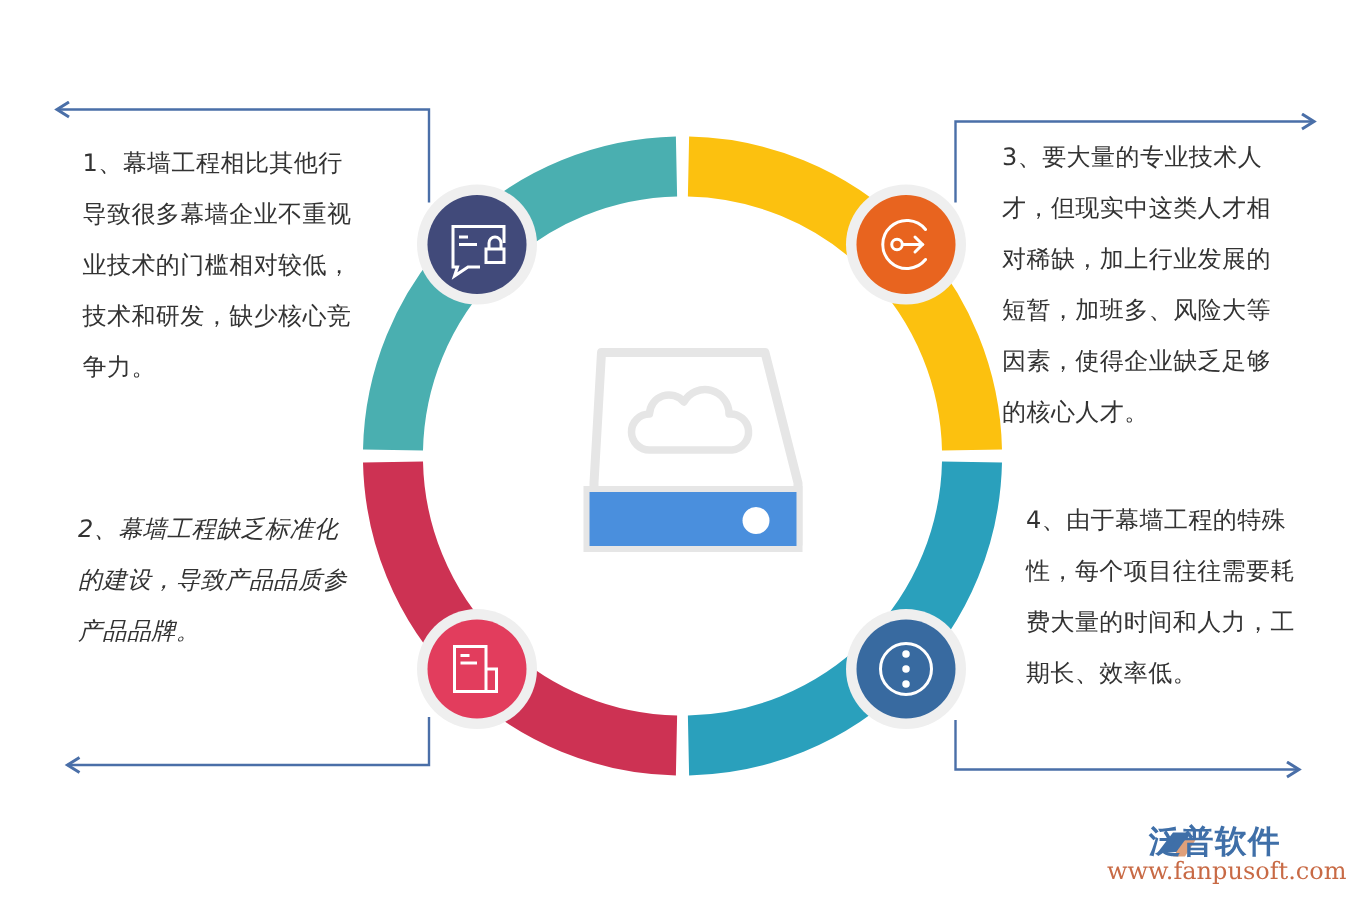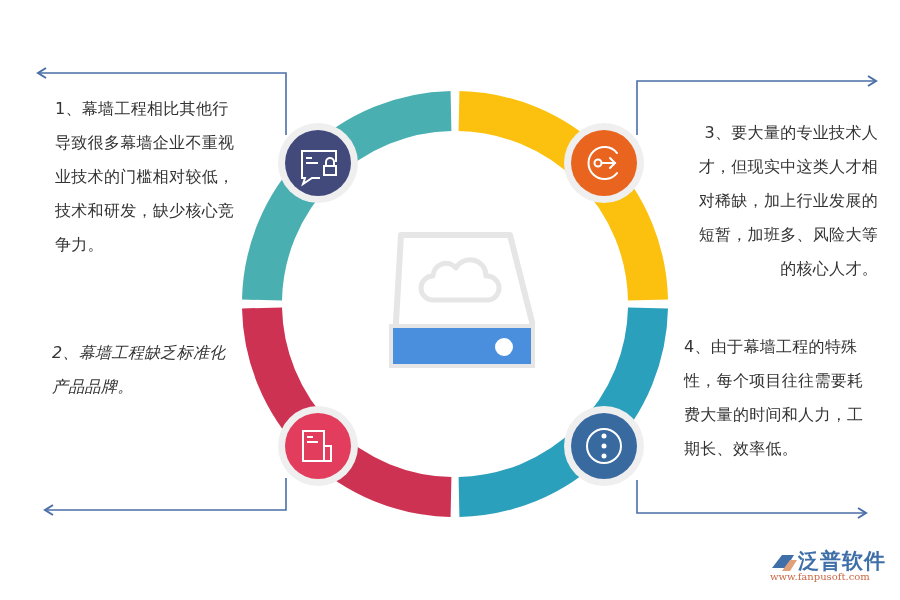--- a/index.html
+++ b/index.html
@@ -3,25 +3,25 @@
 <meta charset="utf-8">
 <style>
   html, body { margin:0; padding:0; background:#ffffff; }
   body { width:900px; height:600px; position:relative; overflow:hidden;
          font-family:"DejaVu Sans","Liberation Sans",sans-serif; color:#333333; }
   #diagram { position:absolute; left:0; top:0; }
   .txt { position:absolute; font-size:16px; line-height:34px; color:#333333; letter-spacing:0.3px; }
   .txt .line { display:block; white-space:nowrap; }
   #t1 { left:55px; top:92px; }
   #t2 { left:52px; top:336px;font-style:italic; }
-  #t3 { left:668px; top:88px; text-align:right; width:210px;margin-top:28px; }
+  #t3 { left:668px; top:88px; width:210px; }
   #t4 { left:684px; top:330px; }
-  #logo { position:absolute; left:768px; top:547px; width:125px; height:40px; }
+  #logo { position:absolute; left:736px; top:547px; width:125px; height:40px; }
   #logo .brand { position:absolute; left:30px; top:0px; font-size:21px; color:#3f6fa8; letter-spacing:1px; font-weight:bold; }
-  #logo .url { position:absolute; left:2px; top:24px; font-size:10px; color:#c86a45; font-family:"DejaVu Serif","Liberation Serif",serif; white-space:nowrap; }
+  #logo .url { position:absolute; left:2px; top:24px; font-size:16px; color:#c86a45; font-family:"DejaVu Serif","Liberation Serif",serif; white-space:nowrap; }
 </style>
 </head>
 <body>
 
 <svg id="diagram" width="900" height="600" viewBox="0 0 900 600">
   <defs>
     <marker id="arrowhead" markerWidth="12" markerHeight="12" refX="9" refY="6" orient="auto" markerUnits="userSpaceOnUse">
       <path d="M1,1 L9,6 L1,11" fill="none" stroke="#4a6fa8" stroke-width="2"></path>
     </marker>
   </defs>
@@ -109,28 +109,30 @@
 <div id="t1" class="txt">
   <span class="line">1、幕墙工程相比其他行</span>
   <span class="line">导致很多幕墙企业不重视</span>
   <span class="line">业技术的门槛相对较低，</span>
   <span class="line">技术和研发，缺少核心竞</span>
   <span class="line">争力。</span>
 </div>
 
 <div id="t2" class="txt">
   <span class="line">2、幕墙工程缺乏标准化</span>
+  <span class="line">的建设，导致产品品质参</span>
   <span class="line">产品品牌。</span>
 </div>
 
 <div id="t3" class="txt">
   <span class="line">3、要大量的专业技术人</span>
   <span class="line">才，但现实中这类人才相</span>
   <span class="line">对稀缺，加上行业发展的</span>
   <span class="line">短暂，加班多、风险大等</span>
+  <span class="line">因素，使得企业缺乏足够</span>
   <span class="line">的核心人才。</span>
 </div>
 
 <div id="t4" class="txt">
   <span class="line">4、由于幕墙工程的特殊</span>
   <span class="line">性，每个项目往往需要耗</span>
   <span class="line">费大量的时间和人力，工</span>
   <span class="line">期长、效率低。</span>
 </div>
 

